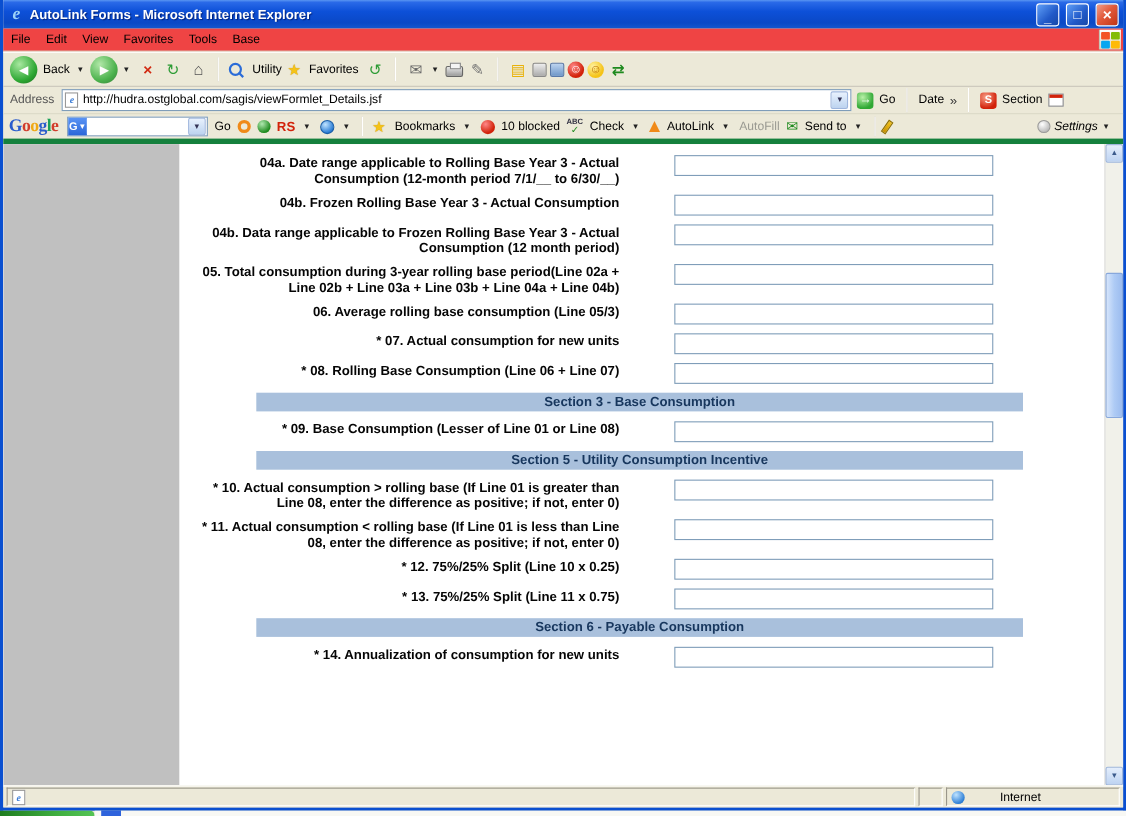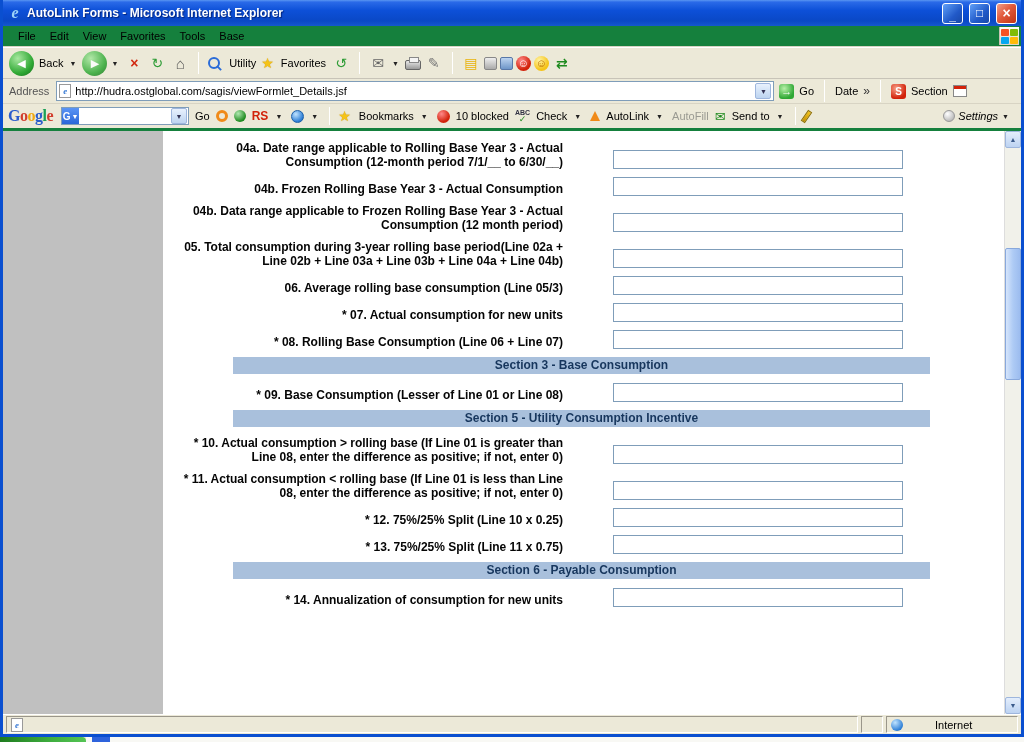--- a/index.html
+++ b/index.html
@@ -15,21 +15,21 @@
   .ie-e { font:bold italic 16px "Liberation Serif",serif; color:#9CD2F8; width:16px; text-align:center; }
   .title-text { color:#fff; font-size:12px; font-weight:bold; text-shadow:1px 1px 1px #00227A; flex:1;
                 white-space:nowrap; overflow:hidden; }
   .tb-btn { width:21px; height:21px; border:1px solid #fff; border-radius:3px; margin-left:2px;
             display:flex; align-items:center; justify-content:center; color:#fff; font-weight:bold; font-size:12px; }
   .btn-min,.btn-max { background:linear-gradient(135deg,#60A0F8,#2159C8 60%,#1848A8); }
   .btn-min span { margin-top:6px; }
   .btn-close { background:linear-gradient(135deg,#F0A08C,#E25A3C 45%,#C13414); font-size:14px; }
 
   
-  .menubar { height:21px; flex:0 0 21px; background:#15803d; display:flex; align-items:center; padding-left:8px;
+  .menubar { height:21px; flex:0 0 21px; background:#ef4444; display:flex; align-items:center; padding-left:0;
              border-bottom:1px solid #D8D4C4; }
   .menu-item { font-size:11px; padding:2px 7px; color:#000; }
   .win-logo { margin-left:auto; margin-right:2px; width:20px; height:18px; display:grid;
               grid-template-columns:8px 8px; grid-template-rows:7px 7px; gap:1px; align-content:center; justify-content:center;
               background:linear-gradient(#FDFDFB,#D8D4C4); border-left:1px solid #C8C4B4; }
   .win-logo i { display:block; border-radius:1px; }
   .wl-r{background:#F35325;} .wl-g{background:#81BC06;} .wl-b{background:#05A6F0;} .wl-y{background:#FFBA08;}
 
   
   .toolbar { height:32px; flex:0 0 32px; background:#ECE9D8; border-top:1px solid #FFF;
@@ -69,21 +69,21 @@
                border-radius:2px; display:flex; align-items:center; justify-content:center; font-size:7px; color:#335; }
   .go-ico { width:15px; height:15px; border-radius:3px; color:#fff; font-size:11px; display:flex; align-items:center; justify-content:center;
             background:radial-gradient(circle at 35% 30%,#B8F0A8,#2FA834 70%); }
   .links-chev { font-size:12px; color:#333; }
   .snagit-ico { width:15px; height:15px; background:radial-gradient(circle at 35% 30%,#F8A088,#D2220A 70%); border-radius:3px;
                 color:#fff; font:bold 10px "Liberation Sans",sans-serif; display:flex; align-items:center; justify-content:center; }
   .snagit-win { width:14px; height:12px; border:1px solid #888; background:#fff; position:relative; }
   .snagit-win::before { content:""; position:absolute; left:0; top:0; right:0; height:3px; background:#D2220A; }
 
   
-  .googlebar { height:27px; flex:0 0 27px; background:#ECE9D8; border-bottom:3px solid #15803d;
+  .googlebar { height:27px; flex:0 0 27px; background:#ECE9D8; border-bottom:5px solid #15803d;
                display:flex; align-items:center; padding:0 5px; gap:6px; font-size:11px; }
   .google-logo { font:bold 16px "Liberation Serif",serif; letter-spacing:-0.5px; margin-right:2px; }
   .gsearch { width:128px; height:18px; border:1px solid #7F9DB9; background:#fff; display:flex; align-items:center; }
   .g-badge { width:17px; height:16px; background:linear-gradient(#5A94F5,#2A66D8); color:#fff;
              font-weight:bold; font-size:10px; display:flex; align-items:center; justify-content:center; gap:1px; }
   .g-badge .dd { color:#fff; margin:0; }
   .gsearch input { flex:1; border:0; outline:0; height:14px; width:70px; font-size:11px; }
   .gsearch .combo-btn { margin-right:1px; }
   .mini-ring { width:12px; height:12px; border:3px solid #F08A18; border-radius:50%; }
   .mini-disc { width:12px; height:12px; border-radius:50%; background:radial-gradient(circle at 35% 30%,#B0E8B0,#1E8A1E 70%); }
@@ -97,42 +97,42 @@
   .grayed { color:#9A9A92; }
   .send-ico { color:#1E8A1E; font-size:13px; }
   .hl-pen { width:5px; height:13px; background:linear-gradient(#F5C318,#C89200); border:1px solid #907000; transform:rotate(35deg); }
   .settings-wrap { margin-left:auto; display:flex; align-items:center; gap:3px; padding-right:4px;font-style:italic; }
   .settings-ico { width:12px; height:12px; border-radius:50%; background:radial-gradient(circle at 35% 30%,#FFF,#BBB 75%); border:1px solid #999; }
 
   
   .content { flex:1; display:flex; background:#fff; overflow:hidden; }
   .side-gray { flex:0 0 160px; background:#C0C0C0; }
   .form-area { flex:1; padding:10px 0 0 8px; overflow:hidden; }
-  .field-row { display:flex; align-items:flex-end; margin-bottom:8px;gap:42px; }
+  .field-row { display:flex; align-items:flex-start; margin-bottom:8px;gap:42px; }
   .field-label { width:400px; text-align:right; font-weight:bold; font-size:12px; line-height:14px;
                  padding-right:8px; color:#050505; }
   .field-input { width:290px; height:19px; border:1px solid #7F9DB9; font-size:12px; padding:0 2px; flex:0 0 290px; }
   .section-row { margin:4px 0 9px 62px; width:697px; height:17px; background:#A9C0DC; color:#17365D;
                  font-weight:bold; font-size:12px; text-align:center; line-height:17px; }
 
   
   .vscroll { flex:0 0 17px; background:#F1F1EA; border-left:1px solid #DDD; display:flex; flex-direction:column; }
   .scroll-btn { height:17px; flex:0 0 17px; background:linear-gradient(#E4EEFC,#BDD3F2); border:1px solid #9EB6DD;
                 border-radius:2px; color:#3B5B8C; font-size:7px; display:flex; align-items:center; justify-content:center; }
   .scroll-track { flex:1; position:relative; }
   .scroll-thumb { position:absolute; top:100px; left:0; width:16px; height:132px;
                   background:linear-gradient(90deg,#D6E5FB,#AECBF5 50%,#9CBCEF); border:1px solid #88A8DC; border-radius:2px; }
 
   
   .statusbar { height:20px; flex:0 0 20px; background:#ECE9D8; border-top:1px solid #fff;
                display:flex; align-items:center; padding:1px 3px; gap:3px; font-size:11px; }
   .sb-pane { border:1px solid; border-color:#9A968A #FFF #FFF #9A968A; height:17px; display:flex; align-items:center; padding:0 4px; gap:4px; }
   .sb-main { flex:1; }
   .sb-mini { width:22px; }
-  .sb-zone { width:132px;gap:32px; }
+  .sb-zone { width:158px;gap:32px; }
   .globe { width:12px; height:12px; border-radius:50%; background:radial-gradient(circle at 35% 30%,#BFE3FF,#2E7FD6 70%,#1C5FA8); }
 
   
   .task-sliver { height:5px; display:flex; }
   .start-frag { width:86px; background:linear-gradient(90deg,#1F7C1F,#3FAE3F 60%,#55C455); border-top-right-radius:4px; }
   .task-gap { width:6px; background:#F8F8F4; }
   .task-frag { width:18px; background:#2E63DC; }
   .task-rest { flex:1; background:#F8F8F4; }
 </style>
 </head>

